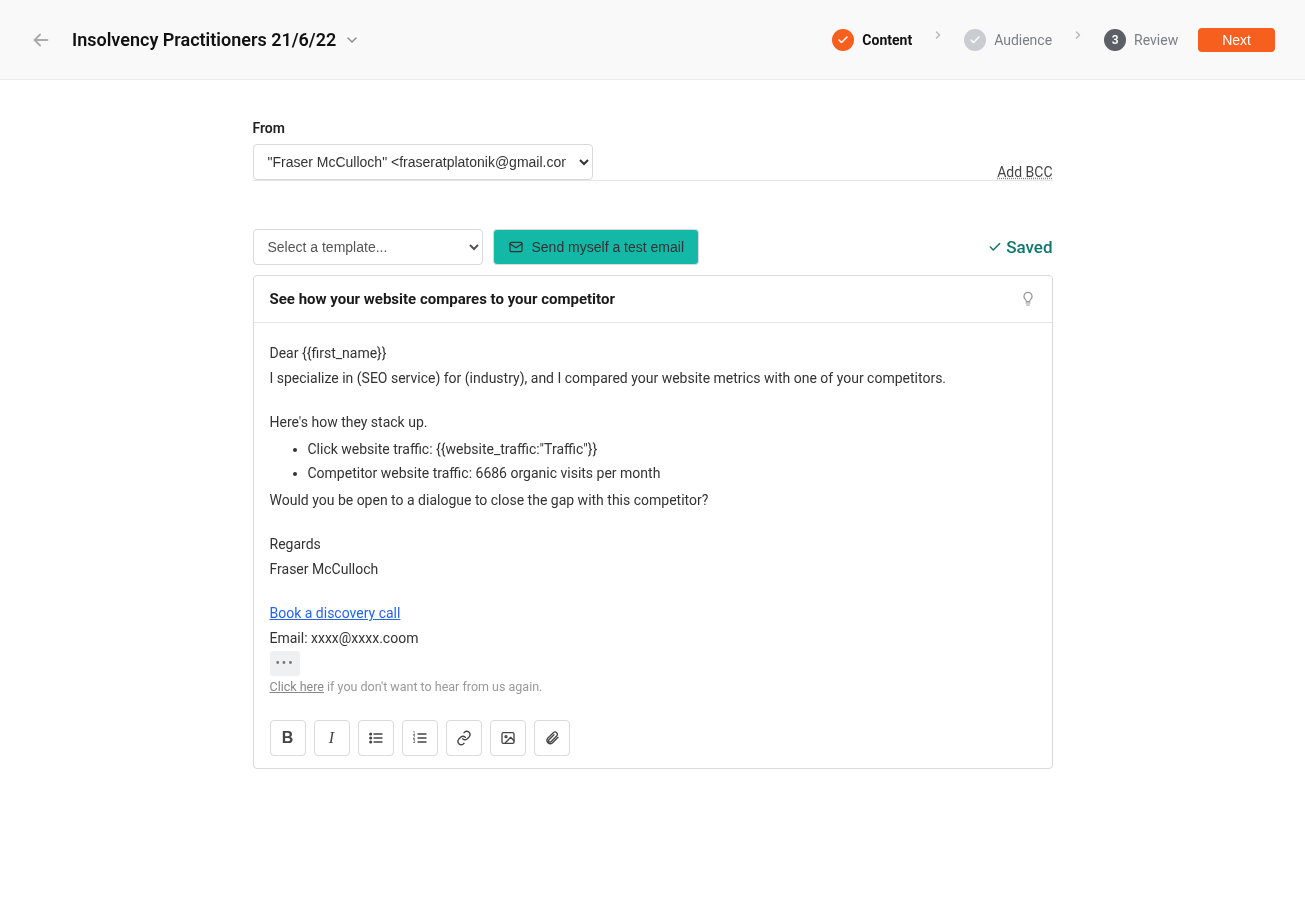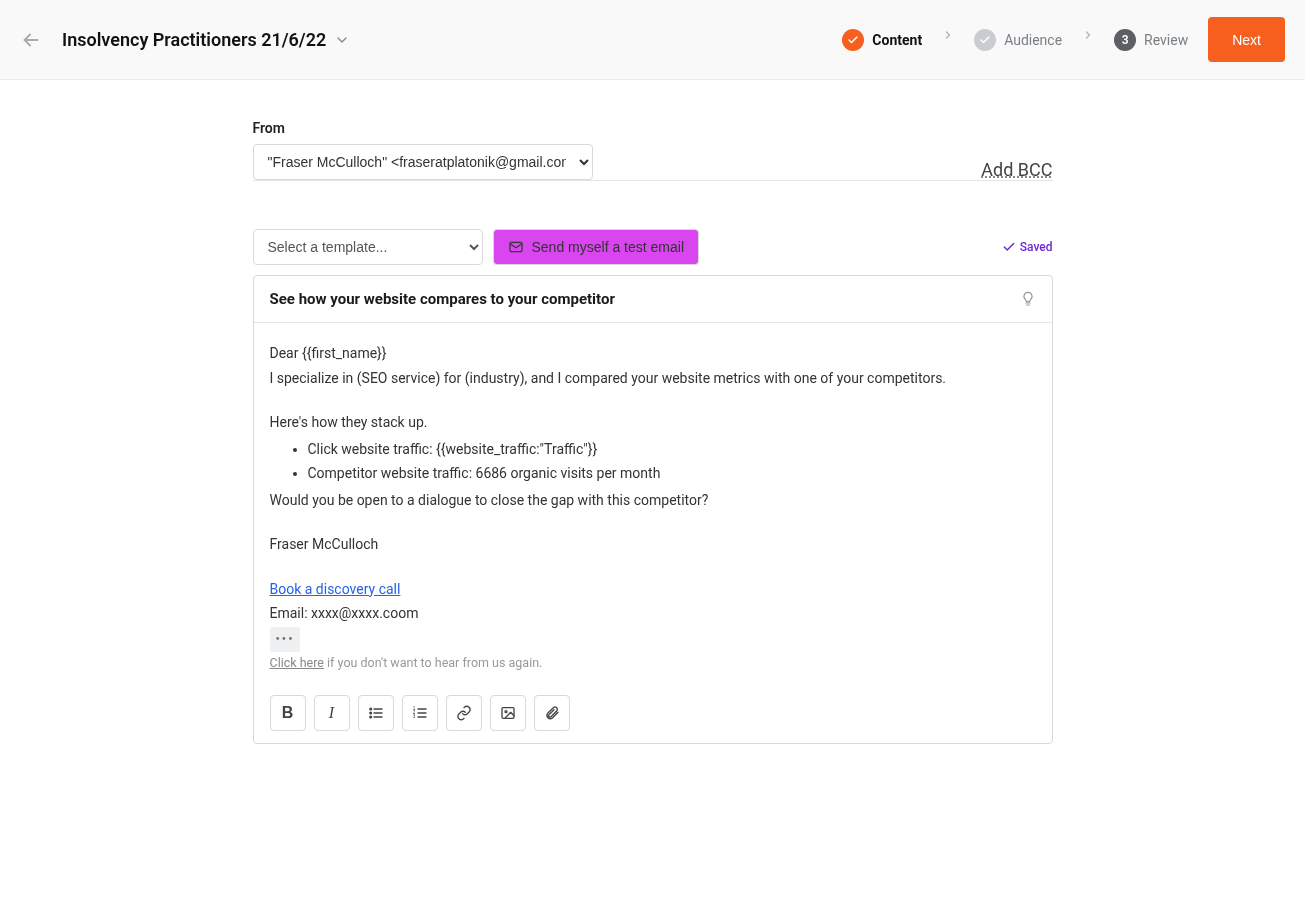--- a/index.html
+++ b/index.html
@@ -7,21 +7,21 @@
     font-family: -apple-system, BlinkMacSystemFont, "Segoe UI", Roboto, Helvetica, Arial, sans-serif;
     background: #fff;
     color: #1a1a1a;
     font-size: 14px;
   }
 
   .header {
     display: flex;
     align-items: center;
     justify-content: space-between;
-    padding: 0 20px;
+    padding: 0 30px;
     height: 80px;
     background: #f9f9f9;
     border-bottom: 1px solid #ececec;
   }
   .header-left {
     display: flex;
     align-items: center;
     gap: 20px;
   }
   .back-arrow {
@@ -72,21 +72,21 @@
   .badge-num { background: #5c6066; color: #fff; }
   .step-active { color: #111; font-weight: 700; }
   .step-inactive { color: #7a7f85; }
   .step-sep { color: #b5b9be; }
   .next-btn {
     background: #f65f1e;
     color: #fff;
     border: none;
     border-radius: 4px;
     padding: 0 24px;
-    height: 45px;
+    height: 24px;
     font-size: 14px;
     font-weight: 500;
     cursor: pointer;
   }
 
   .content {
     max-width: 800px;
     margin: 40px auto 0 auto;
     padding: 0 0 40px 0;
   }
@@ -114,56 +114,56 @@
     padding: 0 10px;
     font-size: 14px;
     color: #333;
     background: #fff;
     cursor: pointer;
   }
   select.from-select { width: 340px; }
   select.template-select { width: 230px; color: #555; }
   .add-bcc {
     color: #444;
-    font-size: 18px;
+    font-size: 14px;
     text-decoration: underline dotted;
     text-decoration-color: #888;
     cursor: pointer;
   }
 
   .template-row {
     display: flex;
     align-items: center;
     justify-content: space-between;
     margin-bottom: 10px;
   }
   .template-row-left {
     display: flex;
     align-items: center;
     gap: 10px;
   }
   .test-email-btn {
     height: 36px;
     border: 1px solid #d9d9d9;
     border-radius: 4px;
-    background: #d946ef;
+    background: #14b8a6;
     padding: 0 14px;
     display: flex;
     align-items: center;
     gap: 8px;
     font-size: 14px;
     color: #333;
     cursor: pointer;
   }
   .saved {
     display: flex;
     align-items: center;
     gap: 4px;
-    color: #6d28d9;
-    font-size: 12px;
+    color: #0f766e;
+    font-size: 17px;
     font-weight: 500;
   }
 
   .editor {
     border: 1px solid #d9d9d9;
     border-radius: 4px;
   }
   .subject-row {
     display: flex;
     align-items: center;
@@ -356,20 +356,21 @@
       <p>Dear {{first_name}}</p>
       <p>I specialize in (SEO service) for (industry), and I compared your website metrics with one of your competitors.</p>
       <div class="spacer"></div>
       <p>Here's how they stack up.</p>
       <ul>
         <li>Click website traffic: {{website_traffic:"Traffic"}}</li>
         <li>Competitor website traffic: 6686 organic visits  per month</li>
       </ul>
       <p>Would you be open to a dialogue to close the gap with this competitor?</p>
       <div class="spacer"></div>
+      <p>Regards</p>
       <p>Fraser McCulloch</p>
       <div class="spacer"></div>
       <p><a class="linklike">Book a discovery call</a></p>
       <p>Email: xxxx@xxxx.coom</p>
       <p><span class="dots">•••</span></p>
       <p class="unsub">
         <a>Click here</a><span> if you don't want to hear from us again.</span>
       </p>
     </div>
 

